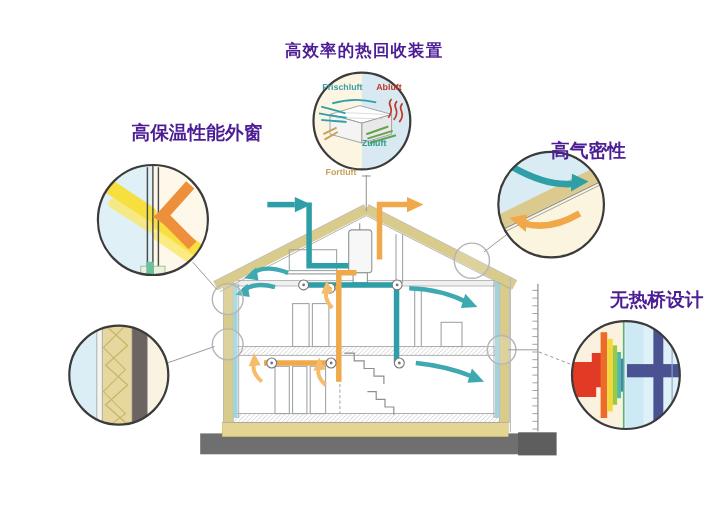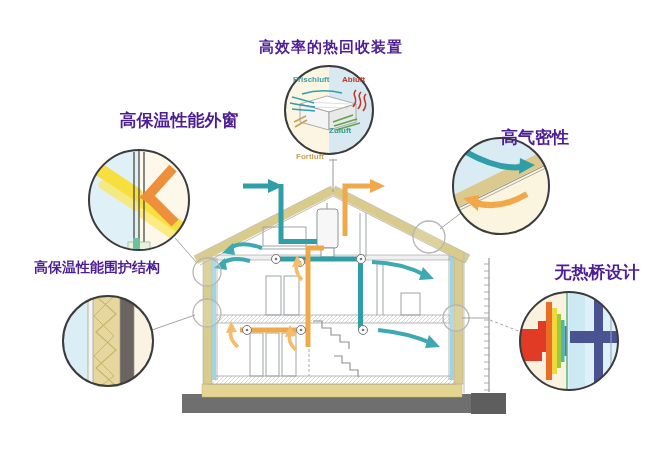--- a/index.html
+++ b/index.html
@@ -310,21 +310,20 @@
       </g>
       <line x1="567" y1="291" x2="567" y2="391" stroke="#58B47E" stroke-width="1.5"></line>
     </g>
     <circle cx="569" cy="341" r="49" fill="none" stroke="#3b3b3b" stroke-width="2"></circle>
   </g>
 </svg>
 
 <div class="lbl lbl-main lbl-title">高效率的热回收装置</div>
 <div class="lbl lbl-window">高保温性能外窗</div>
 <div class="lbl lbl-air">高气密性</div>
-<div class="lbl lbl-env">高保温性能围护结构</div>
 <div class="lbl lbl-thermal">无热桥设计</div>
 
 <div class="lbl-de de-frisch">Frischluft</div>
 <div class="lbl-de de-abluft">Abluft</div>
 <div class="lbl-de de-fort">Fortluft</div>
 <div class="lbl-de de-zuluft">Zuluft</div>
 
 </div>
 
 </body></html>

